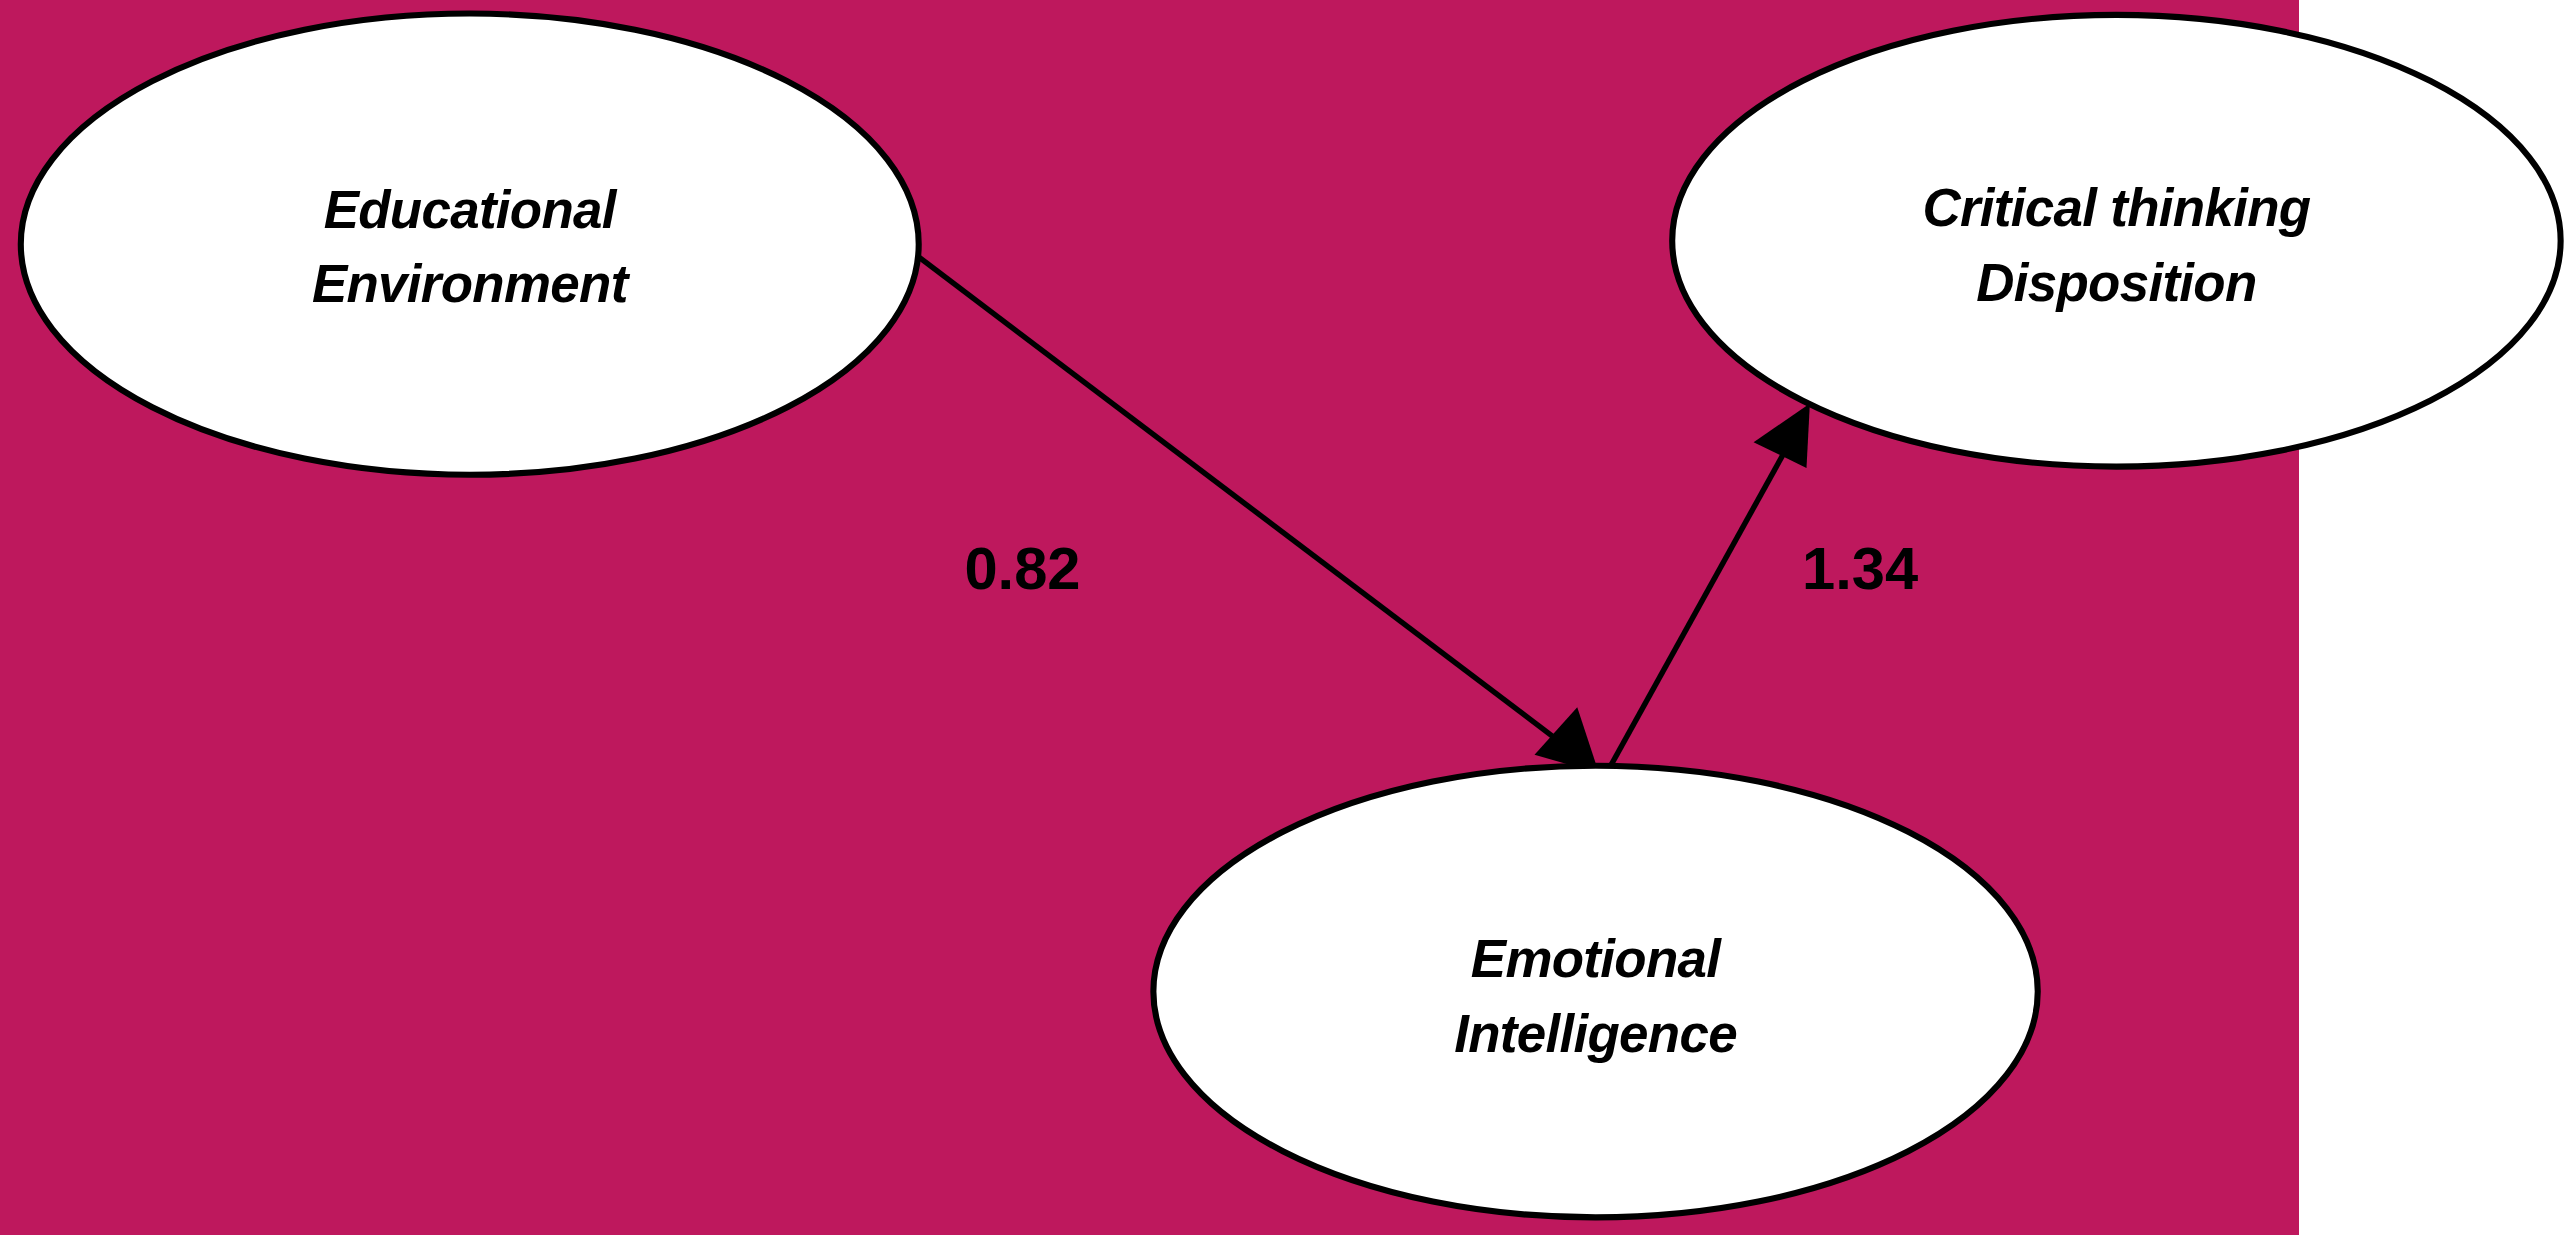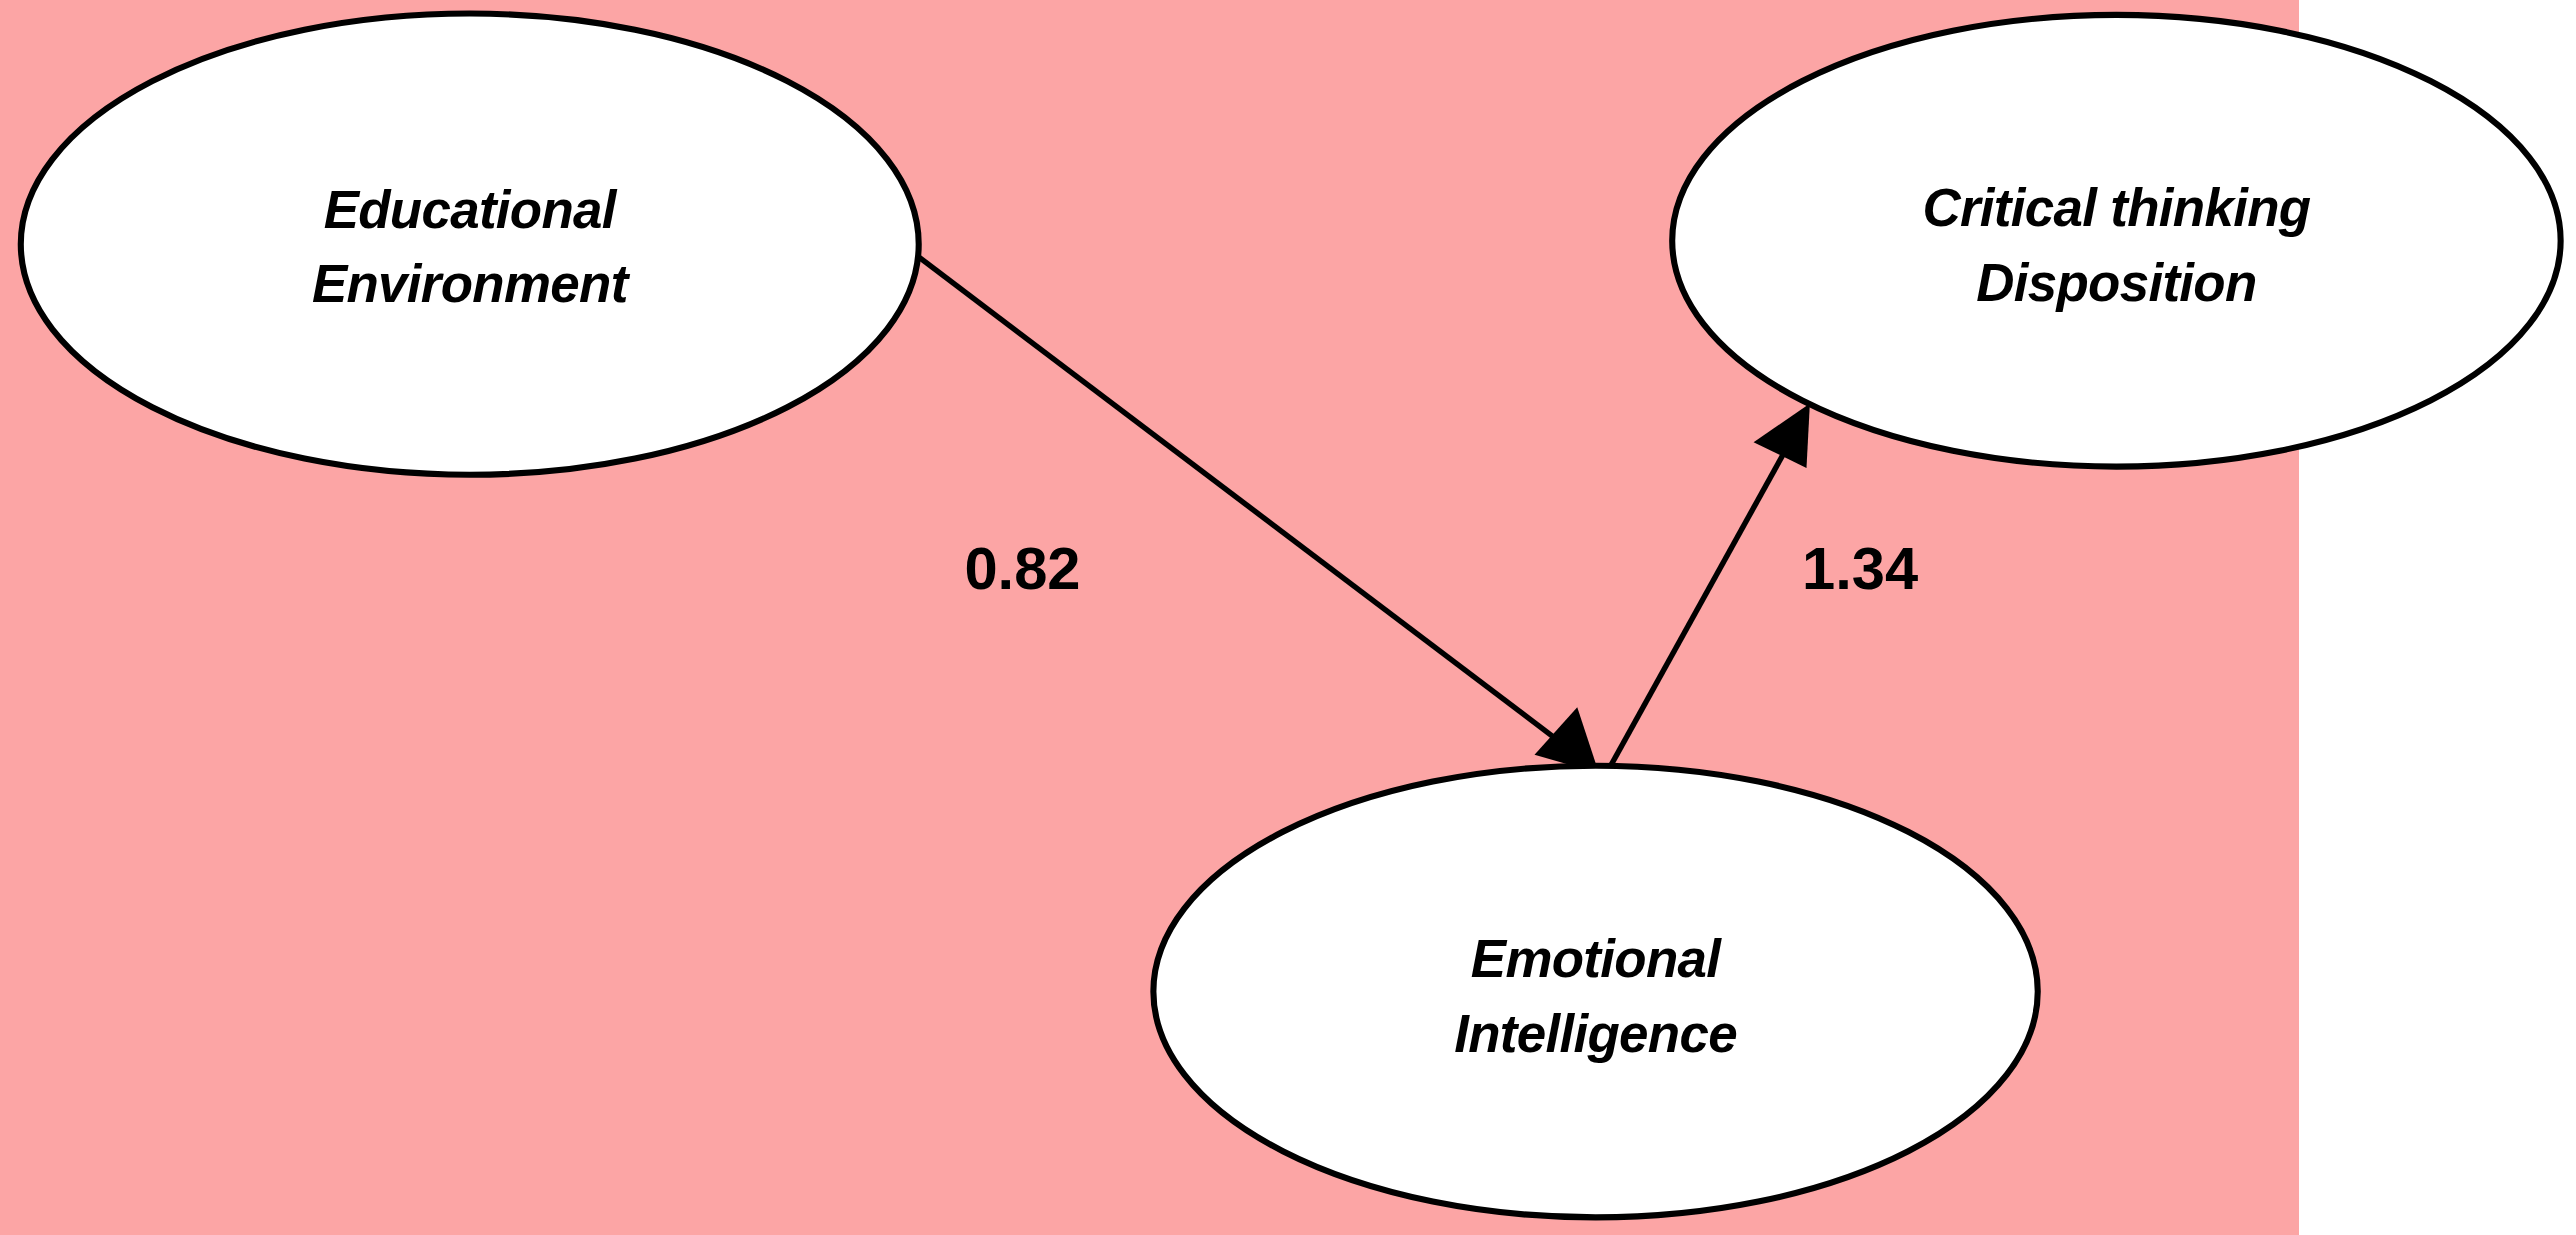--- a/index.html
+++ b/index.html
@@ -10,21 +10,21 @@
   body {
     width: 2576px;
     height: 1235px;
     overflow: hidden;
     font-family: "Liberation Sans", sans-serif;
   }
   #diagram-root {
     position: relative;
     width: 2299px;
     height: 1235px;
-    background: #fca5a5;
+    background: #be185d;
   }
   svg#path-diagram {
     position: absolute;
     top: 0;
     left: 0;
     width: 2576px;
     height: 1235px;
     display: block;
   }
   .node-ellipse {

